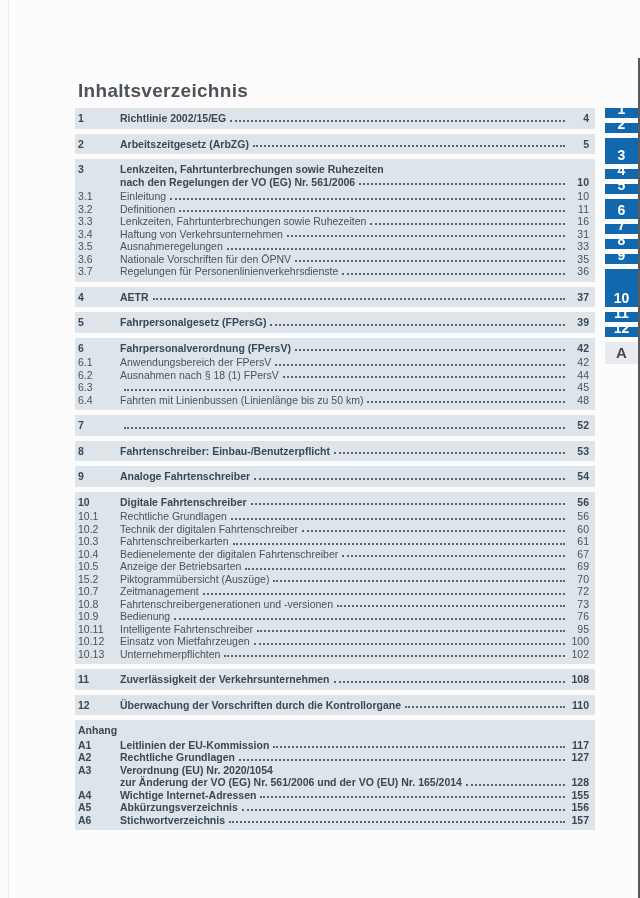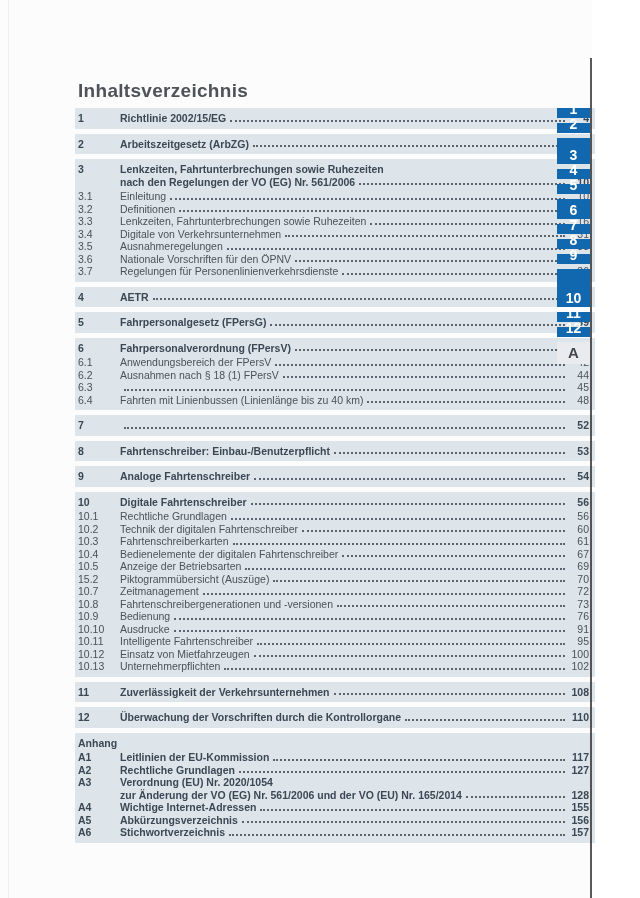--- a/index.html
+++ b/index.html
@@ -4,21 +4,21 @@
 <style>
   html, body {
     margin: 0; padding: 0;
     width: 640px; height: 898px;
     overflow: hidden;
     background: #ffffff;
     font-family: "Liberation Sans", sans-serif;
   }
   .page {
     position: relative;
-    width: 592px; height: 898px;
+    width: 640px; height: 898px;
     background: var(--page-bg, #fcfcfd);
   }
   .left-edge {
     position: absolute; left: 8px; top: 0; bottom: 0; width: 1px;
     background: rgba(0,0,0,0.05);
   }
   .right-edge {
     position: absolute; right: 0; top: 58px; bottom: 0; width: 2px;
     background: #2f2f2f; opacity: 0.8;
   }
@@ -142,21 +142,21 @@
               <span class="txt">Lenkzeiten, Fahrtunterbrechungen sowie Ruhezeiten</span>
               <span class="leader"></span>
               <span class="pg">16</span>
             </div>
           </div>
         </div>
         <div class="entry">
           <span class="num">3.4</span>
           <div class="lines">
             <div class="line last">
-              <span class="txt">Digitale von Verkehrsunternehmen</span>
+              <span class="txt">Haftung von Verkehrsunternehmen</span>
               <span class="leader"></span>
               <span class="pg">31</span>
             </div>
           </div>
         </div>
         <div class="entry">
           <span class="num">3.5</span>
           <div class="lines">
             <div class="line last">
               <span class="txt">Ausnahmeregelungen</span>
@@ -247,21 +247,21 @@
             <div class="line last">
               <span class="leader"></span>
               <span class="pg">45</span>
             </div>
           </div>
         </div>
         <div class="entry">
           <span class="num">6.4</span>
           <div class="lines">
             <div class="line last">
-              <span class="txt">Fahrten mit Linienbussen (Linienlänge bis zu 40 km)</span>
+              <span class="txt">Fahrten mit Linienbussen (Linienlänge bis zu 50 km)</span>
               <span class="leader"></span>
               <span class="pg">48</span>
             </div>
           </div>
         </div>
       </div>
       <div class="group">
         <div class="entry bold">
           <span class="num">7</span>
           <div class="lines">
@@ -387,30 +387,20 @@
             </div>
           </div>
         </div>
         <div class="entry">
           <span class="num">10.9</span>
           <div class="lines">
             <div class="line last">
               <span class="txt">Bedienung</span>
               <span class="leader"></span>
               <span class="pg">76</span>
-            </div>
-          </div>
-        </div>
-        <div class="entry">
-          <span class="num">10.10</span>
-          <div class="lines">
-            <div class="line last">
-              <span class="txt">Ausdrucke</span>
-              <span class="leader"></span>
-              <span class="pg">91</span>
             </div>
           </div>
         </div>
         <div class="entry">
           <span class="num">10.11</span>
           <div class="lines">
             <div class="line last">
               <span class="txt">Intelligente Fahrtenschreiber</span>
               <span class="leader"></span>
               <span class="pg">95</span>

